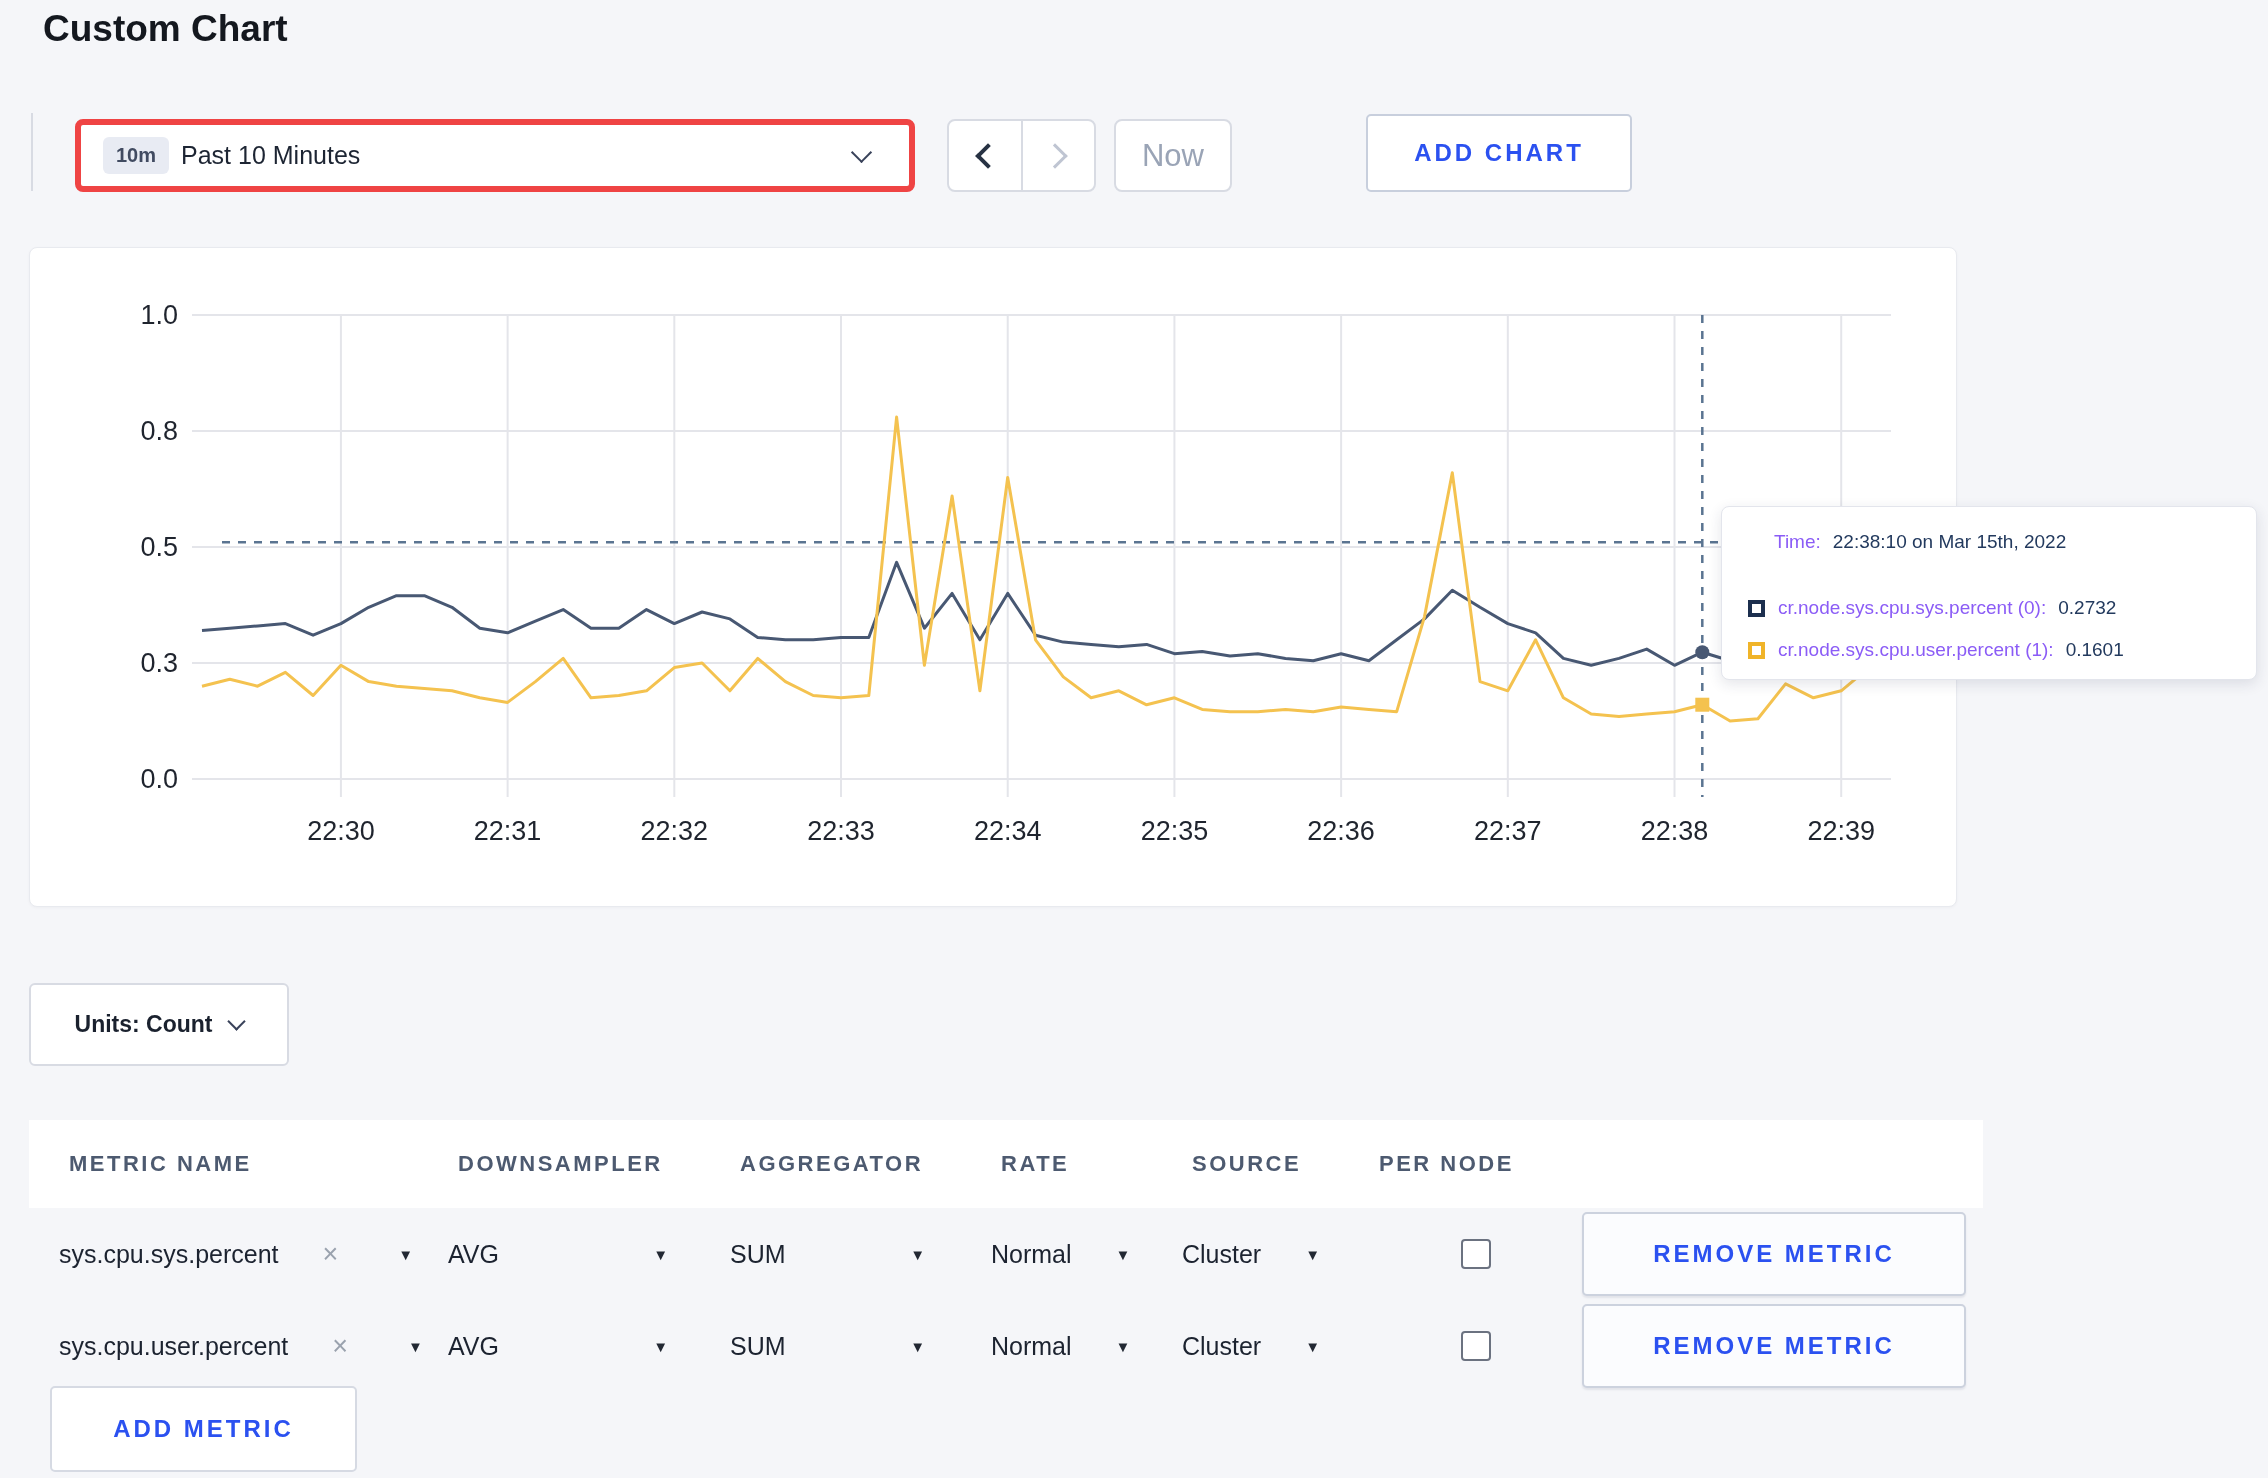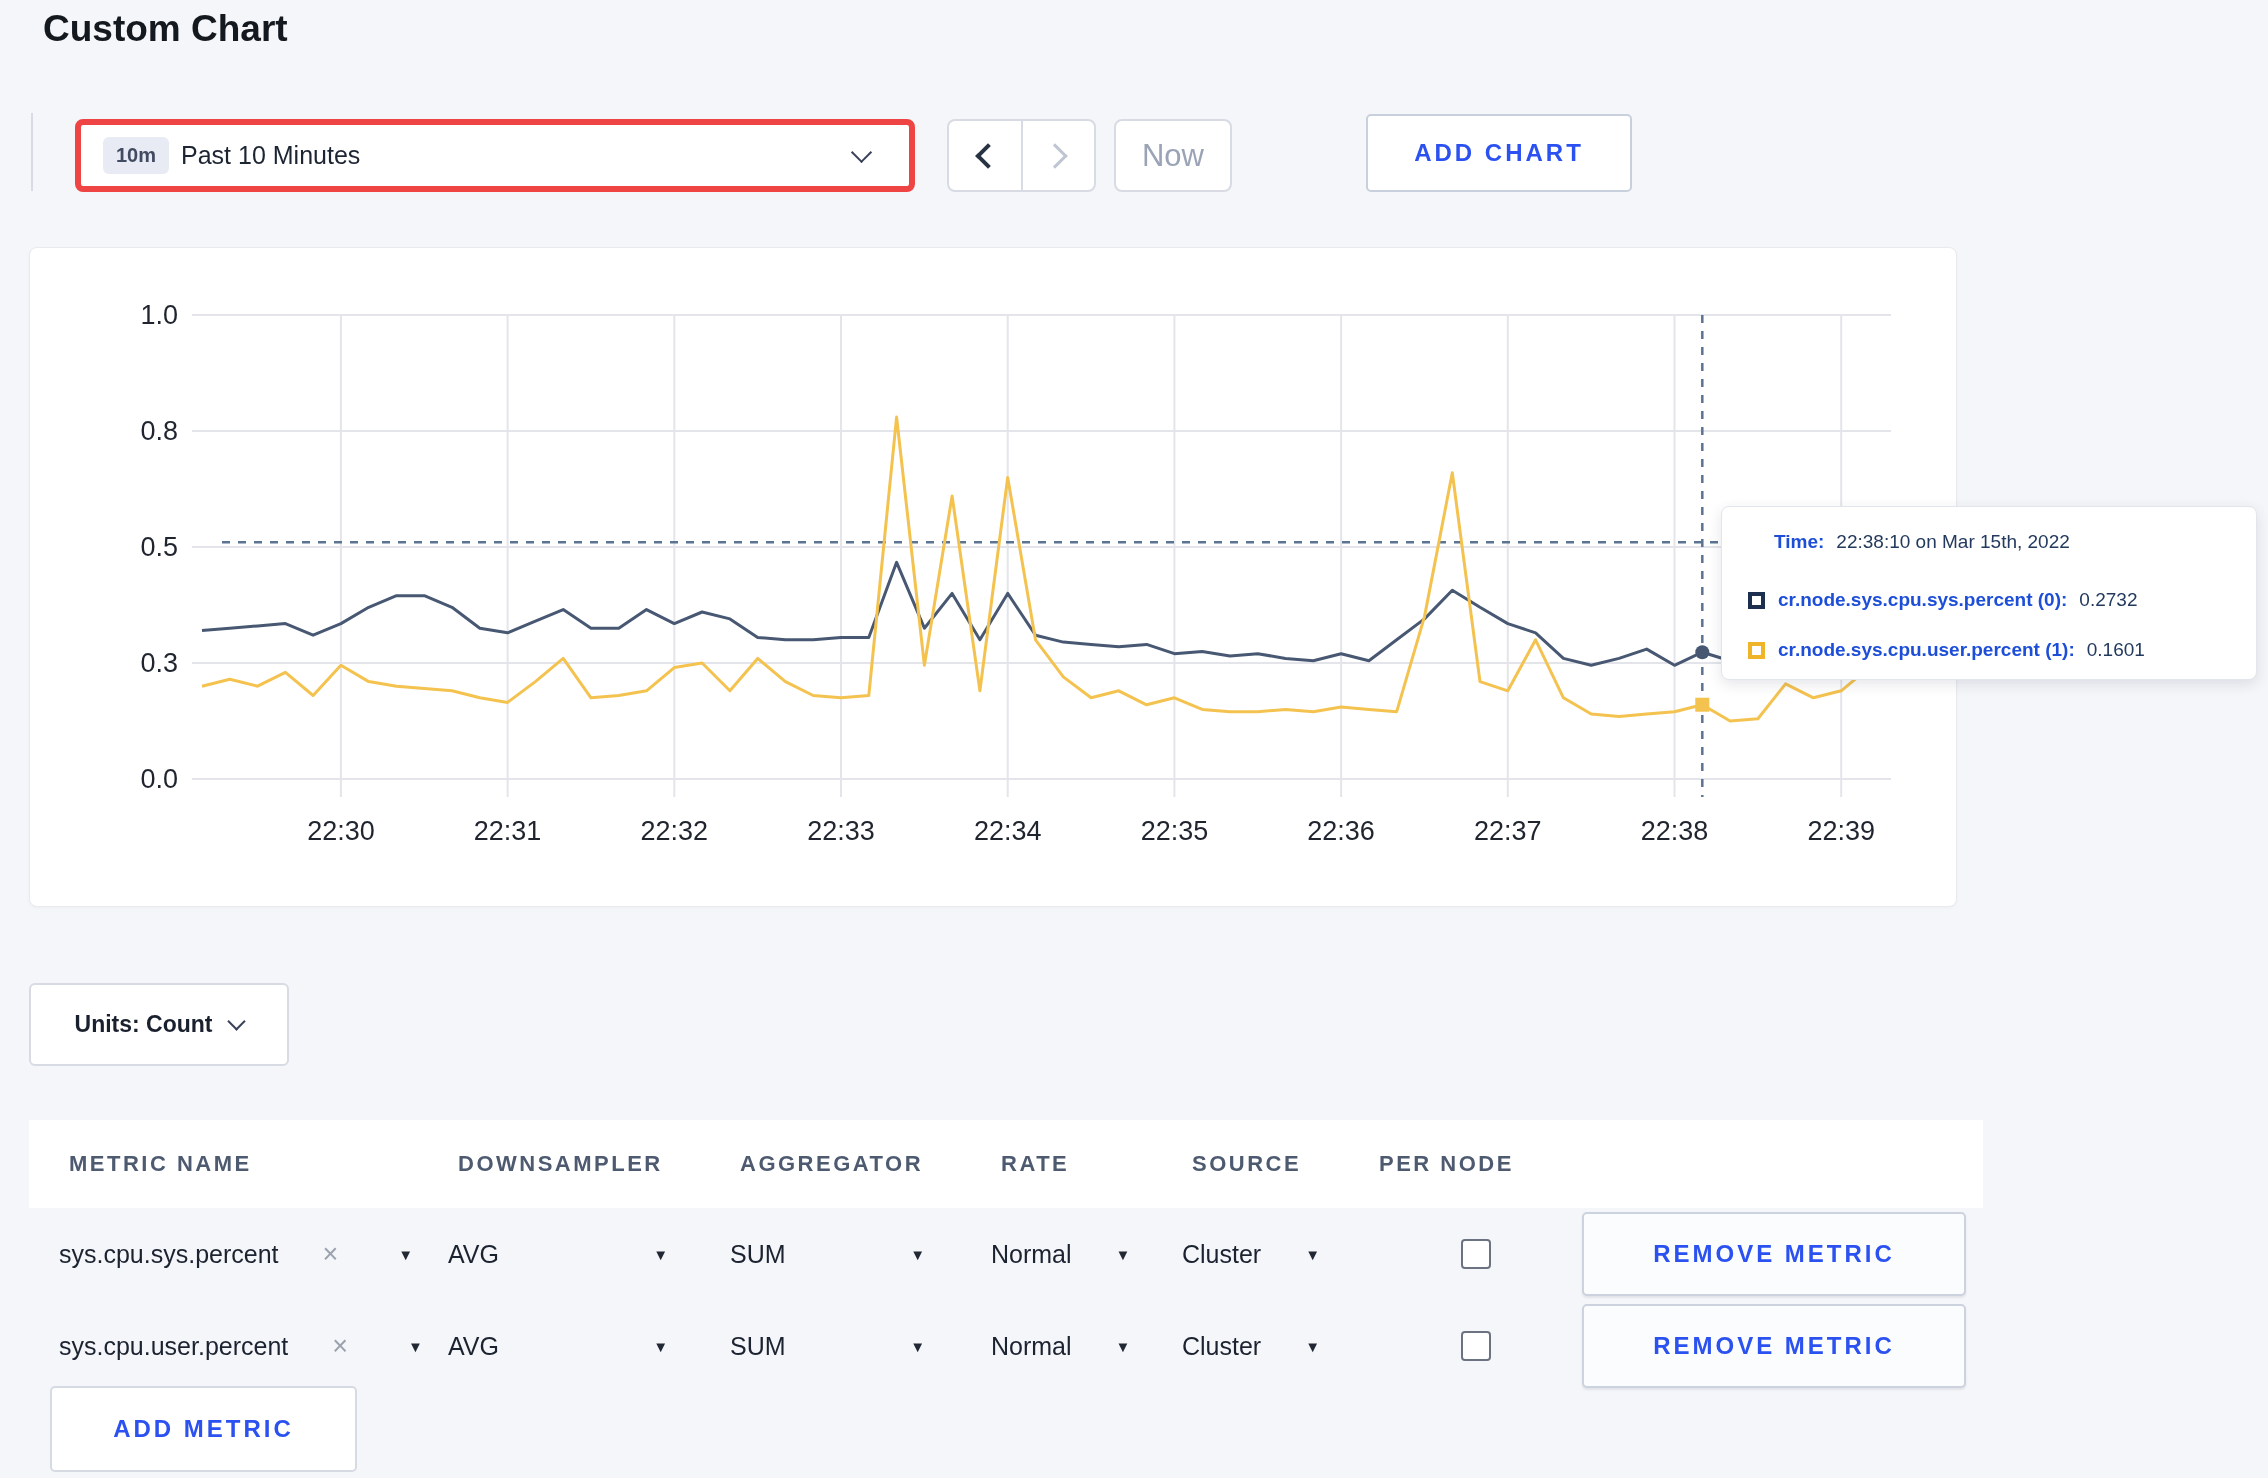--- a/index.html
+++ b/index.html
@@ -36,21 +36,21 @@
   .chart-card{position:absolute;left:29px;top:247px;width:1926px;height:658px;background:#fff;
     border:1px solid #e8eaef;border-radius:8px;box-shadow:0 1px 3px rgba(40,50,70,0.04);}
   .chart-card svg{display:block;}
 
   
   .chart-tooltip{position:absolute;left:1721px;top:506px;width:536px;height:174px;background:#fff;
     border:1px solid #e3e5ec;border-radius:8px;box-shadow:0 4px 14px rgba(30,40,70,0.12);
     box-sizing:border-box;padding:24px 26px 18px 26px;display:flex;flex-direction:column;justify-content:space-between;}
   .tt-row{display:flex;align-items:center;font-size:19px;color:#1e3252;}
   .tt-time-row{padding-left:26px;}
-  .tt-label{font-weight:700;color:#1d4ed8;}
+  .tt-label{font-weight:400;color:#8b5cf6;}
   .tt-value{margin-left:12px;color:#233a5e;}
   .tt-swatch{width:17px;height:17px;box-sizing:border-box;border:4px solid #1c2f4e;background:#fff;
     margin-right:13px;flex:0 0 auto;}
 
   
   .units-select{position:absolute;left:29px;top:983px;width:260px;height:83px;background:#fff;
     border:2px solid #d8dbe3;border-radius:6px;box-sizing:border-box;display:flex;align-items:center;
     justify-content:center;gap:18px;cursor:pointer;}
   .units-label{font-size:23px;font-weight:700;color:#1a212e;}
   .units-chev{width:13px;height:13px;border-right:2.5px solid #39425a;border-bottom:2.5px solid #39425a;
@@ -155,21 +155,21 @@
         </svg>
       </div>
   </div>
 
   <div class="chart-tooltip">
     <div class="tt-row tt-time-row">
       <span class="tt-label">Time:</span>
       <span class="tt-value">22:38:10 on Mar 15th, 2022</span>
     </div>
 
-    <div id="tooltip-rows" style="display:flex;flex-direction:column;gap:28px;">
+    <div id="tooltip-rows" style="display:flex;flex-direction:column;gap:20px;">
         <div class="tt-row">
           <span class="tt-swatch" style="border-color: rgb(28, 47, 78);"></span>
           <span class="tt-label">cr.node.sys.cpu.sys.percent (0):</span>
           <span class="tt-value">0.2732</span>
         </div>
         <div class="tt-row">
           <span class="tt-swatch" style="border-color: rgb(240, 180, 41);"></span>
           <span class="tt-label">cr.node.sys.cpu.user.percent (1):</span>
           <span class="tt-value">0.1601</span>
         </div>

